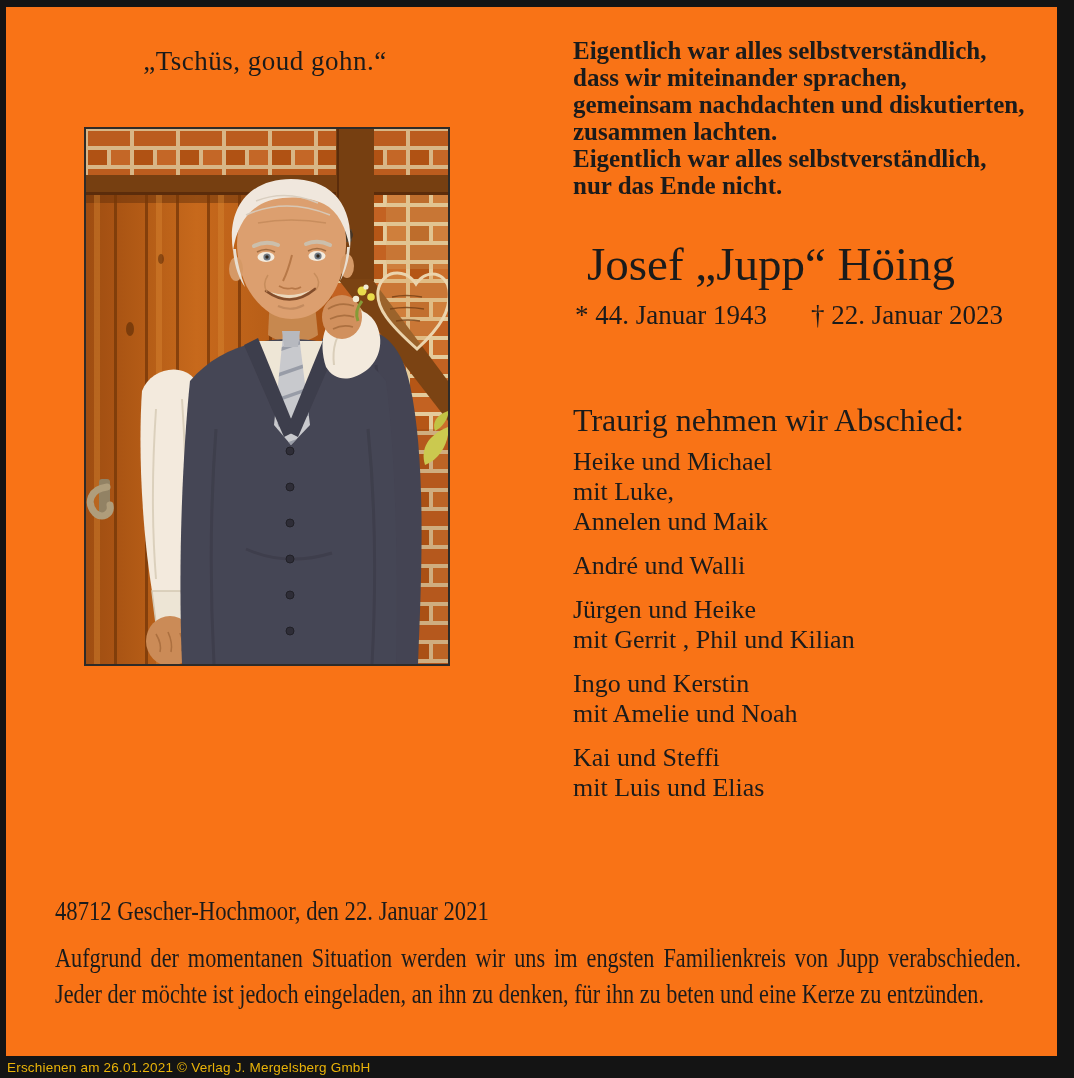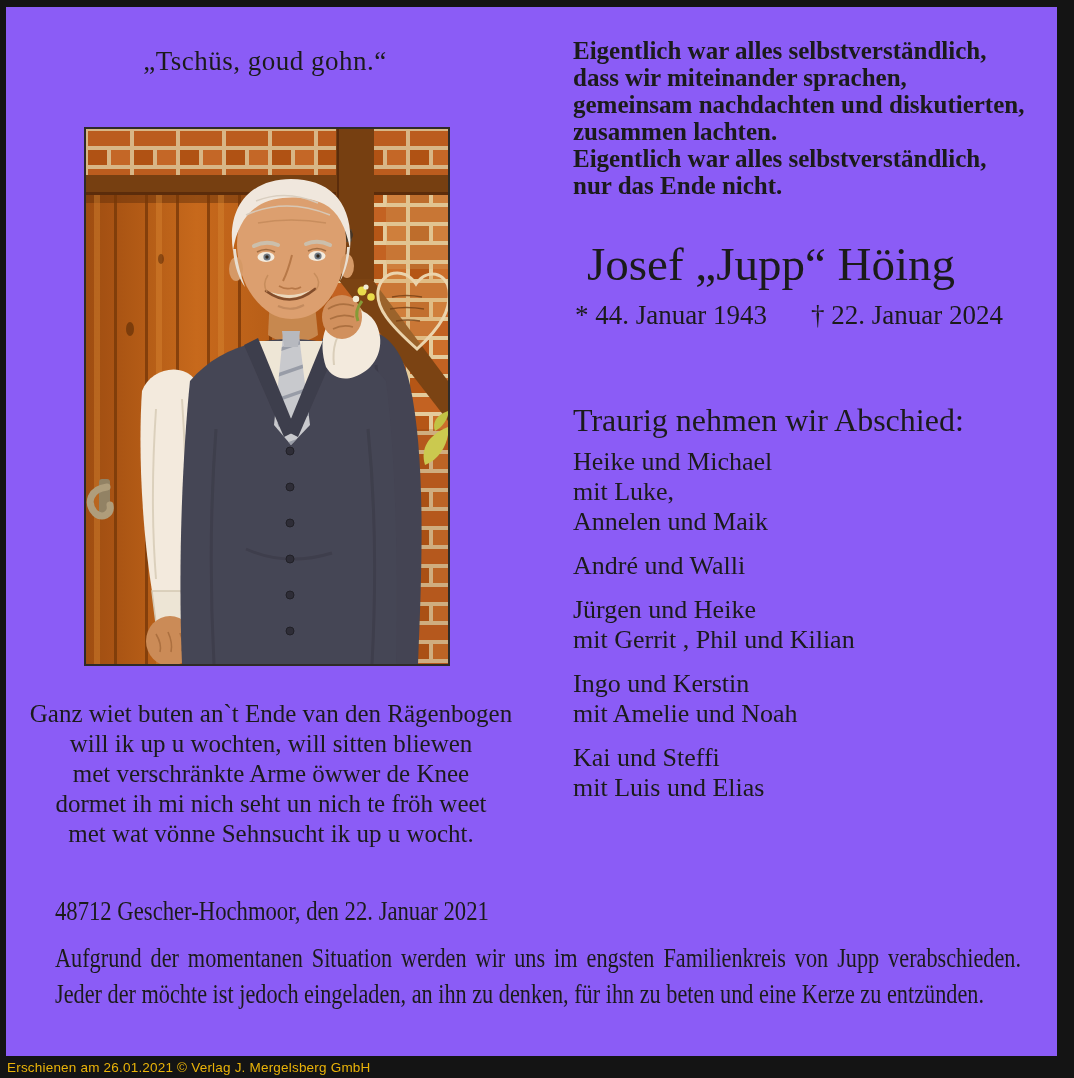--- a/index.html
+++ b/index.html
@@ -4,21 +4,21 @@
 <style>
   html,body{margin:0;padding:0;}
   body{
     width:1074px;height:1078px;position:relative;overflow:hidden;
     background:#141414;
     font-family:"Liberation Serif","DejaVu Serif",serif;
     color:#1b1b1b;
   }
   .page{
     position:absolute;left:6px;top:7px;width:1051px;height:1049px;
-    background:#8b5cf6;
+    background:#f97316;
   }
   
   .quote{
     position:absolute;left:78px;top:39px;width:362px;
     text-align:center;font-size:27px;letter-spacing:.5px;
   }
   .photo{
     position:absolute;left:78px;top:120px;width:362px;height:535px;
     border:2px solid #2e2b28;box-sizing:content-box;background:#c87a32;
   }
@@ -256,37 +256,32 @@
 
       <g>
         <path d="M 362,298 C 342,306 334,320 339,336 C 352,331 360,318 362,306 Z" fill="#c9cd52"></path>
         <path d="M 362,282 C 350,286 346,294 349,302 C 357,298 361,290 362,286 Z" fill="#bfc746"></path>
       </g>
 
       <rect width="362" height="535" fill="#ff8a28" opacity="0.05"></rect>
     </svg>
   </div>
 
-  <div class="poem">Ganz wiet buten an`t Ende van den Rägenbogen
-will ik up u wochten, will sitten bliewen
-met verschränkte Arme öwwer de Knee
-dormet ih mi nich seht un nich te fröh weet
-met wat vönne Sehnsucht ik up u wocht.</div>
 
   <div class="intro">Eigentlich war alles selbstverständlich,
 dass wir miteinander sprachen,
 gemeinsam nachdachten und diskutierten,
 zusammen lachten.
 Eigentlich war alles selbstverständlich,
 nur das Ende nicht.</div>
 
   <h1 class="name">Josef „Jupp“ Höing</h1>
 
   <div class="dates">
-    <span class="birth">* 44. Januar 1943</span><span class="death">† 22. Januar 2024</span>
+    <span class="birth">* 44. Januar 1943</span><span class="death">† 22. Januar 2023</span>
   </div>
 
   <div class="farewell">Traurig nehmen wir Abschied:</div>
 
   <div class="mourners">
     <p class="group">Heike und Michael
 mit Luke,
 Annelen und Maik</p>
     <p class="group">André und Walli</p>
     <p class="group">Jürgen und Heike

